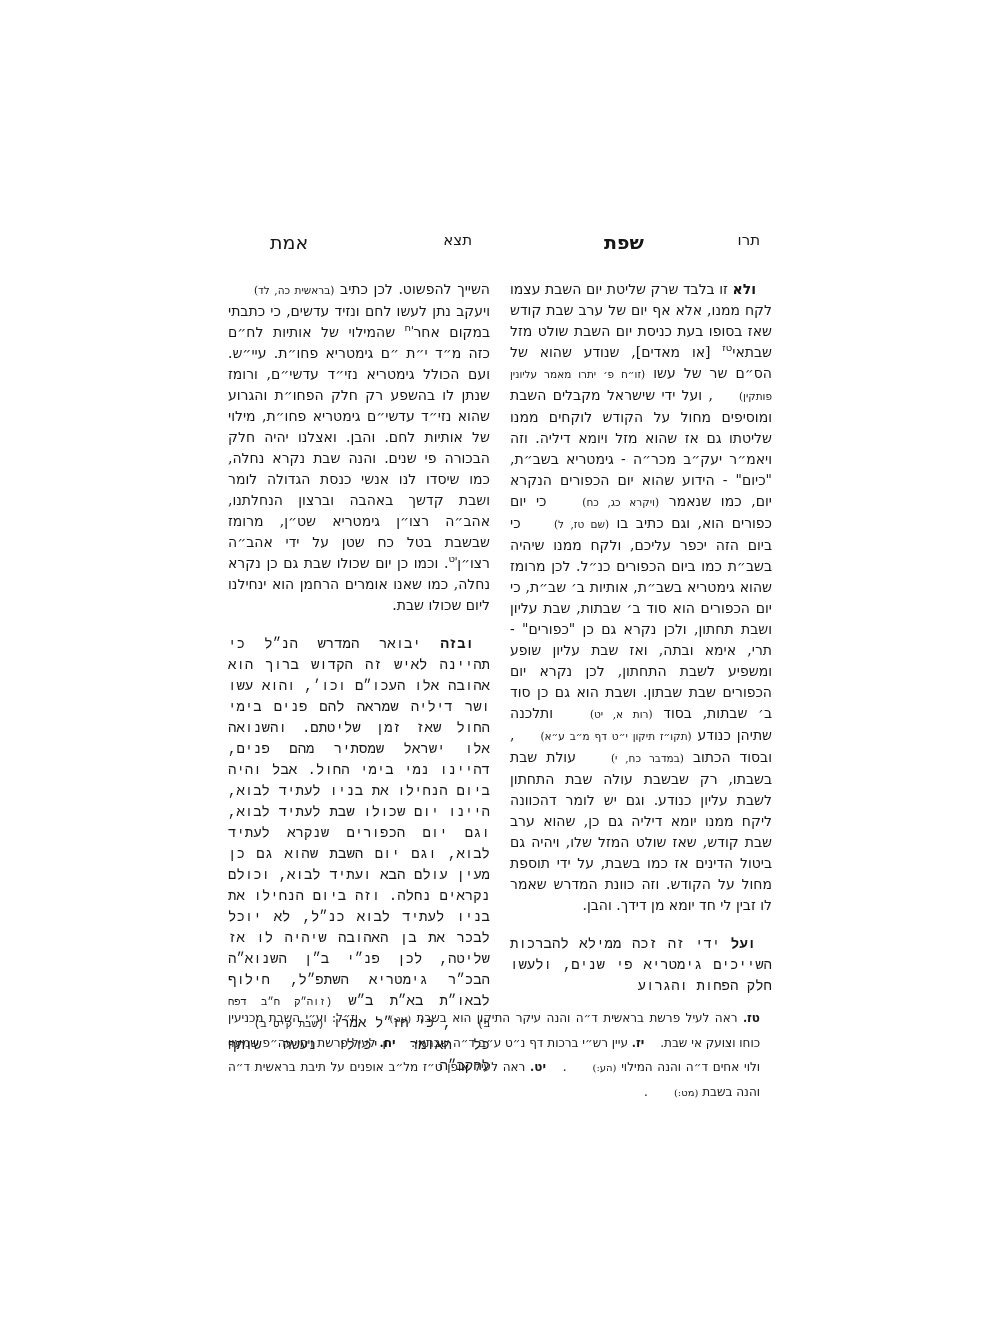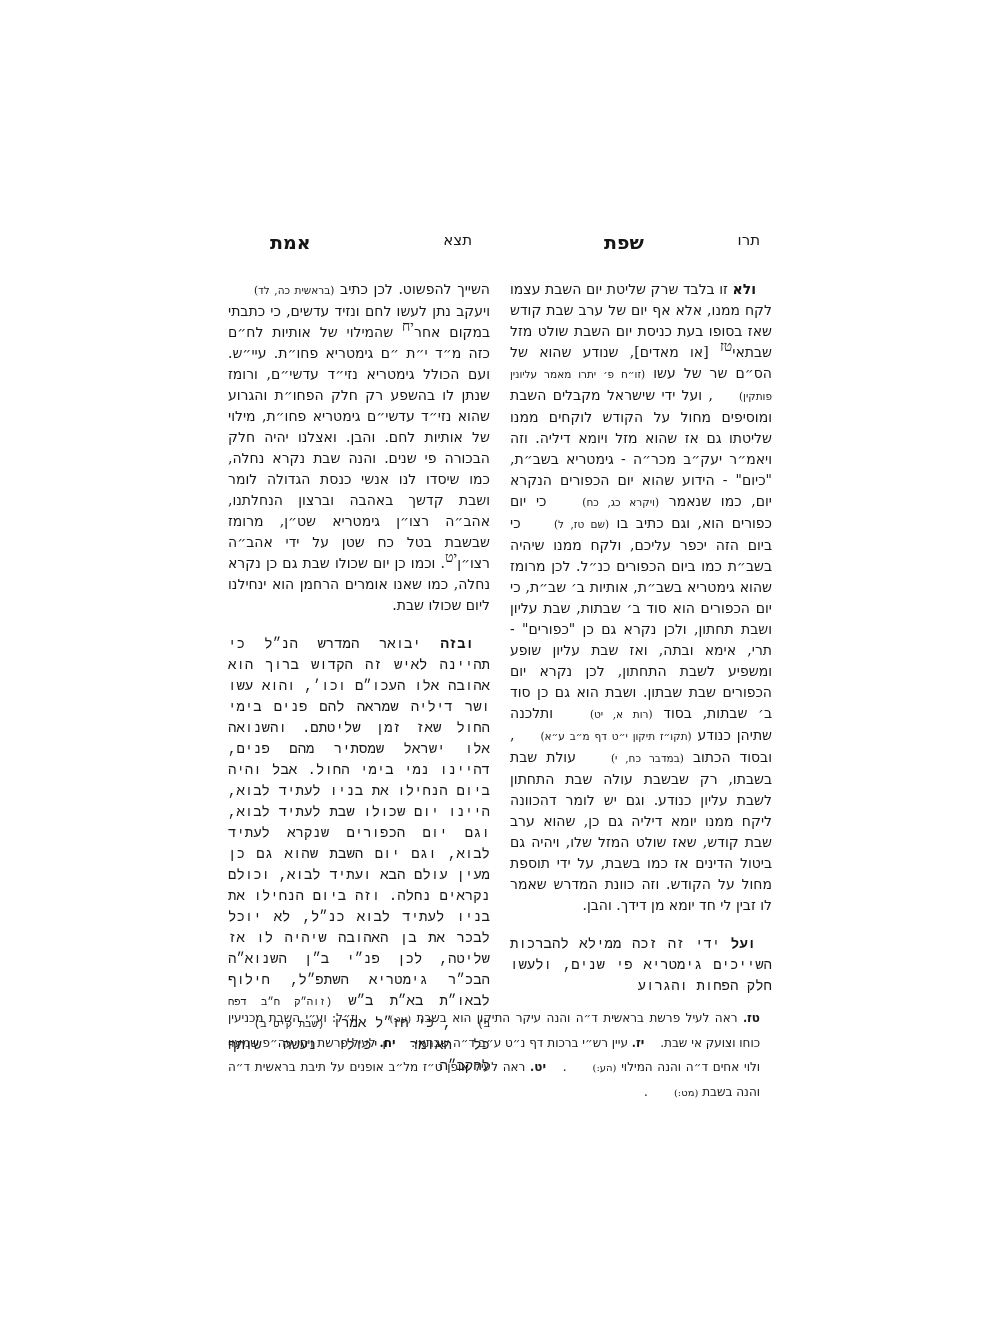--- a/index.html
+++ b/index.html
@@ -7,36 +7,36 @@
     position:relative;width:1000px;height:1333px;background:#ffffff;
     font-family:"DejaVu Serif","DejaVu Sans",serif;color:#161616;
     overflow:hidden;
   }
   
   .header{position:absolute;top:231px;left:230px;right:228px;height:26px;direction:rtl;}
   .header span{position:absolute;top:0;white-space:nowrap;}
   .h-pagenum{right:12px;font-size:15px;text-align:right;}
   .h-title-r{right:128px;font-size:19px;font-weight:bold;text-align:right;}
   .h-parsha{right:300px;font-size:15px;margin-left:32px;}
-  .h-title-l{left:40px;font-size:19px;font-weight:bold;}
+  .h-title-l{left:40px;font-size:19px;font-weight:normal;}
   
   .body{
     position:absolute;top:279px;left:228px;right:228px;
     display:flex;direction:rtl;gap:20px;align-items:flex-start;
   }
   .col{width:262px;direction:rtl;}
   .para{
     margin:0;font-size:14px;line-height:21px;
     text-align:justify;text-justify:inter-word;text-align-last:right;
   }
   .para + .para{margin-top:18px;font-family:Liberation Mono, monospace;}
   .para.indent{text-indent:16px;}
   .run-bold{font-weight:bold;}
   .run-cite{font-size:10.5px;margin-left:26px;}
-  .run-sup{font-size:14px;vertical-align:super;line-height:0;font-family:Liberation Serif, serif;}
+  .run-sup{font-size:10px;vertical-align:super;line-height:0;}
   
   .footnotes{
     position:absolute;top:1006px;left:228px;right:240px;direction:rtl;
     font-size:12px;line-height:24px;text-align:justify;text-justify:inter-word;
     text-align-last:right;
   }
   .footnotes .run-bold{font-weight:bold;}
   .footnotes .run-cite{font-size:10px;}
 </style>
 </head>

